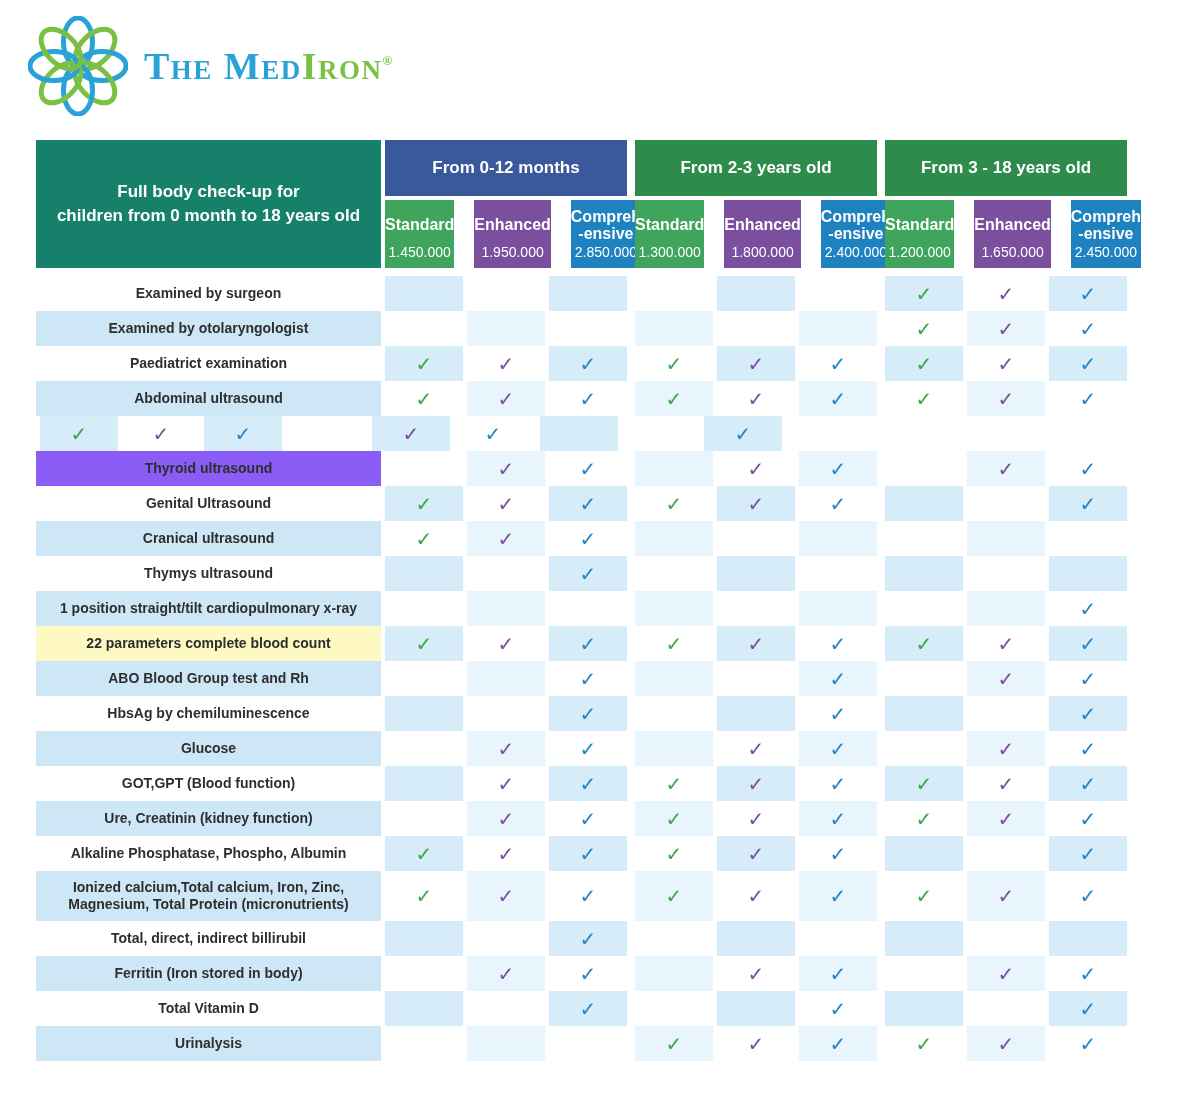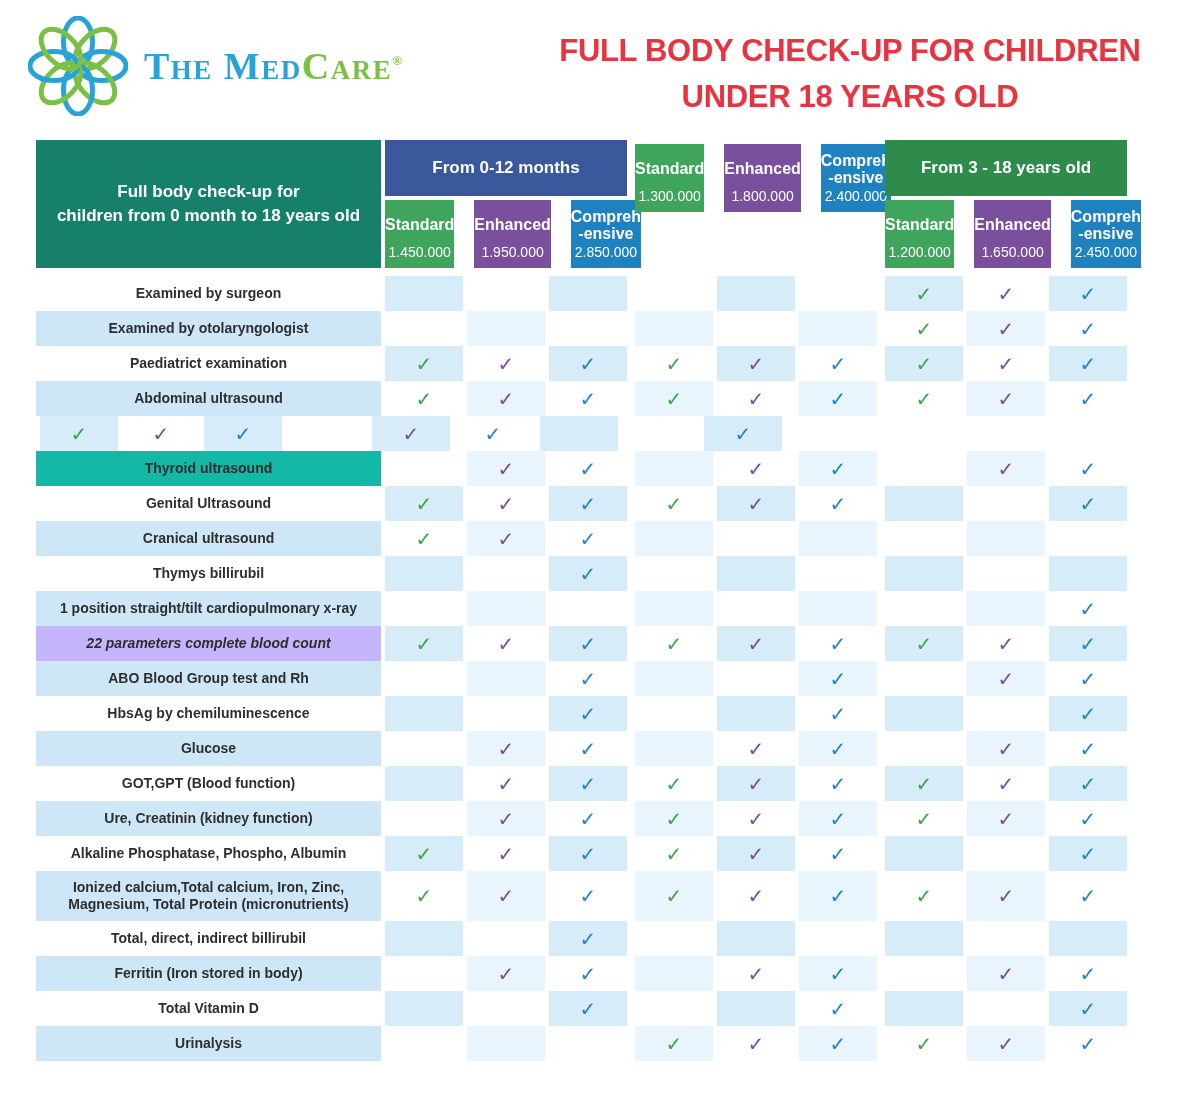--- a/index.html
+++ b/index.html
@@ -80,26 +80,22 @@
             <ellipse cx="50" cy="26" rx="14.5" ry="24" transform="rotate(45 50 50)" class="petal petal-green"></ellipse>
             <ellipse cx="50" cy="26" rx="14.5" ry="24" transform="rotate(90 50 50)" class="petal petal-blue"></ellipse>
             <ellipse cx="50" cy="26" rx="14.5" ry="24" transform="rotate(135 50 50)" class="petal petal-green"></ellipse>
             <ellipse cx="50" cy="26" rx="14.5" ry="24" transform="rotate(180 50 50)" class="petal petal-blue"></ellipse>
             <ellipse cx="50" cy="26" rx="14.5" ry="24" transform="rotate(225 50 50)" class="petal petal-green"></ellipse>
             <ellipse cx="50" cy="26" rx="14.5" ry="24" transform="rotate(270 50 50)" class="petal petal-blue"></ellipse>
             <ellipse cx="50" cy="26" rx="14.5" ry="24" transform="rotate(315 50 50)" class="petal petal-green"></ellipse>
           </g>
       </svg>
       <div class="brand-text">
-        <span class="bt-blue">The Med</span><span class="bt-green">Care</span><span class="bt-reg">®</span>
+        <span class="bt-blue">The Med</span><span class="bt-green">Iron</span><span class="bt-reg">®</span>
       </div>
-    </div>
-    <div class="title">
-      <div>FULL BODY CHECK-UP FOR CHILDREN</div>
-      <div>UNDER 18 YEARS OLD</div>
     </div>
   </div>
   <div id="table">
       <div class="hrow">
         <div class="hlabel">
           <div>Full body check-up for</div>
           <div>children from 0 month to 18 years old</div>
         </div>
         <div class="grp first">
           <div class="grp-bar" style="background: rgb(58, 88, 156);">From 0-12 months</div>
@@ -119,20 +115,21 @@
             <div class="pkg" style="background: rgb(30, 130, 192);">
               <div class="pkg-name">
                 <div>Compreh</div>
                 <div>-ensive</div>
               </div>
               <div class="pkg-price">2.850.000</div>
             </div>
           </div>
         </div>
         <div class="grp">
+          <div class="grp-bar" style="background: rgb(46, 139, 75);">From 2-3 years old</div>
           <div class="grp-cells">
             <div class="pkg" style="background: rgb(63, 164, 92);">
               <div class="pkg-name">
                 <div>Standard</div>
               </div>
               <div class="pkg-price">1.300.000</div>
             </div>
             <div class="pkg" style="background: rgb(122, 79, 158);">
               <div class="pkg-name">
                 <div>Enhanced</div>
@@ -287,21 +284,21 @@
           <div class="cell" style="background: rgb(255, 255, 255);">
             <span class="chk" style="color: rgb(35, 133, 198);">✓</span>
           </div>
           <div class="cell gstart" style="background: rgb(214, 236, 249);"></div>
           <div class="cell" style="background: rgb(255, 255, 255);"></div>
           <div class="cell" style="background: rgb(214, 236, 249);">
             <span class="chk" style="color: rgb(35, 133, 198);">✓</span>
           </div>
         </div>
         <div class="row" style="height: 35px;">
-          <div class="rlabel" style="background: #14b8a6;">Thyroid ultrasound</div>
+          <div class="rlabel" style="background: #8b5cf6;">Thyroid ultrasound</div>
           <div class="cell" style="background: rgb(255, 255, 255);"></div>
           <div class="cell" style="background: rgb(233, 245, 253);">
             <span class="chk" style="color: rgb(123, 79, 158);">✓</span>
           </div>
           <div class="cell" style="background: rgb(255, 255, 255);">
             <span class="chk" style="color: rgb(35, 133, 198);">✓</span>
           </div>
           <div class="cell gstart" style="background: rgb(233, 245, 253);"></div>
           <div class="cell" style="background: rgb(255, 255, 255);">
             <span class="chk" style="color: rgb(123, 79, 158);">✓</span>
@@ -355,21 +352,21 @@
             <span class="chk" style="color: rgb(35, 133, 198);">✓</span>
           </div>
           <div class="cell gstart" style="background: rgb(233, 245, 253);"></div>
           <div class="cell" style="background: rgb(255, 255, 255);"></div>
           <div class="cell" style="background: rgb(233, 245, 253);"></div>
           <div class="cell gstart" style="background: rgb(255, 255, 255);"></div>
           <div class="cell" style="background: rgb(233, 245, 253);"></div>
           <div class="cell" style="background: rgb(255, 255, 255);"></div>
         </div>
         <div class="row" style="height: 35px;">
-          <div class="rlabel" style="background: rgb(255, 255, 255);">Thymys billirubil</div>
+          <div class="rlabel" style="background: rgb(255, 255, 255);">Thymys ultrasound</div>
           <div class="cell" style="background: rgb(214, 236, 249);"></div>
           <div class="cell" style="background: rgb(255, 255, 255);"></div>
           <div class="cell" style="background: rgb(214, 236, 249);">
             <span class="chk" style="color: rgb(35, 133, 198);">✓</span>
           </div>
           <div class="cell gstart" style="background: rgb(255, 255, 255);"></div>
           <div class="cell" style="background: rgb(214, 236, 249);"></div>
           <div class="cell" style="background: rgb(255, 255, 255);"></div>
           <div class="cell gstart" style="background: rgb(214, 236, 249);"></div>
           <div class="cell" style="background: rgb(255, 255, 255);"></div>
@@ -383,21 +380,21 @@
           <div class="cell gstart" style="background: rgb(233, 245, 253);"></div>
           <div class="cell" style="background: rgb(255, 255, 255);"></div>
           <div class="cell" style="background: rgb(233, 245, 253);"></div>
           <div class="cell gstart" style="background: rgb(255, 255, 255);"></div>
           <div class="cell" style="background: rgb(233, 245, 253);"></div>
           <div class="cell" style="background: rgb(255, 255, 255);">
             <span class="chk" style="color: rgb(35, 133, 198);">✓</span>
           </div>
         </div>
         <div class="row" style="height: 35px;">
-          <div class="rlabel" style="background: #c4b5fd; font-style: italic;">22 parameters complete blood count</div>
+          <div class="rlabel" style="background: #fef9c3;">22 parameters complete blood count</div>
           <div class="cell" style="background: rgb(214, 236, 249);">
             <span class="chk" style="color: rgb(63, 164, 77);">✓</span>
           </div>
           <div class="cell" style="background: rgb(255, 255, 255);">
             <span class="chk" style="color: rgb(123, 79, 158);">✓</span>
           </div>
           <div class="cell" style="background: rgb(214, 236, 249);">
             <span class="chk" style="color: rgb(35, 133, 198);">✓</span>
           </div>
           <div class="cell gstart" style="background: rgb(255, 255, 255);">

